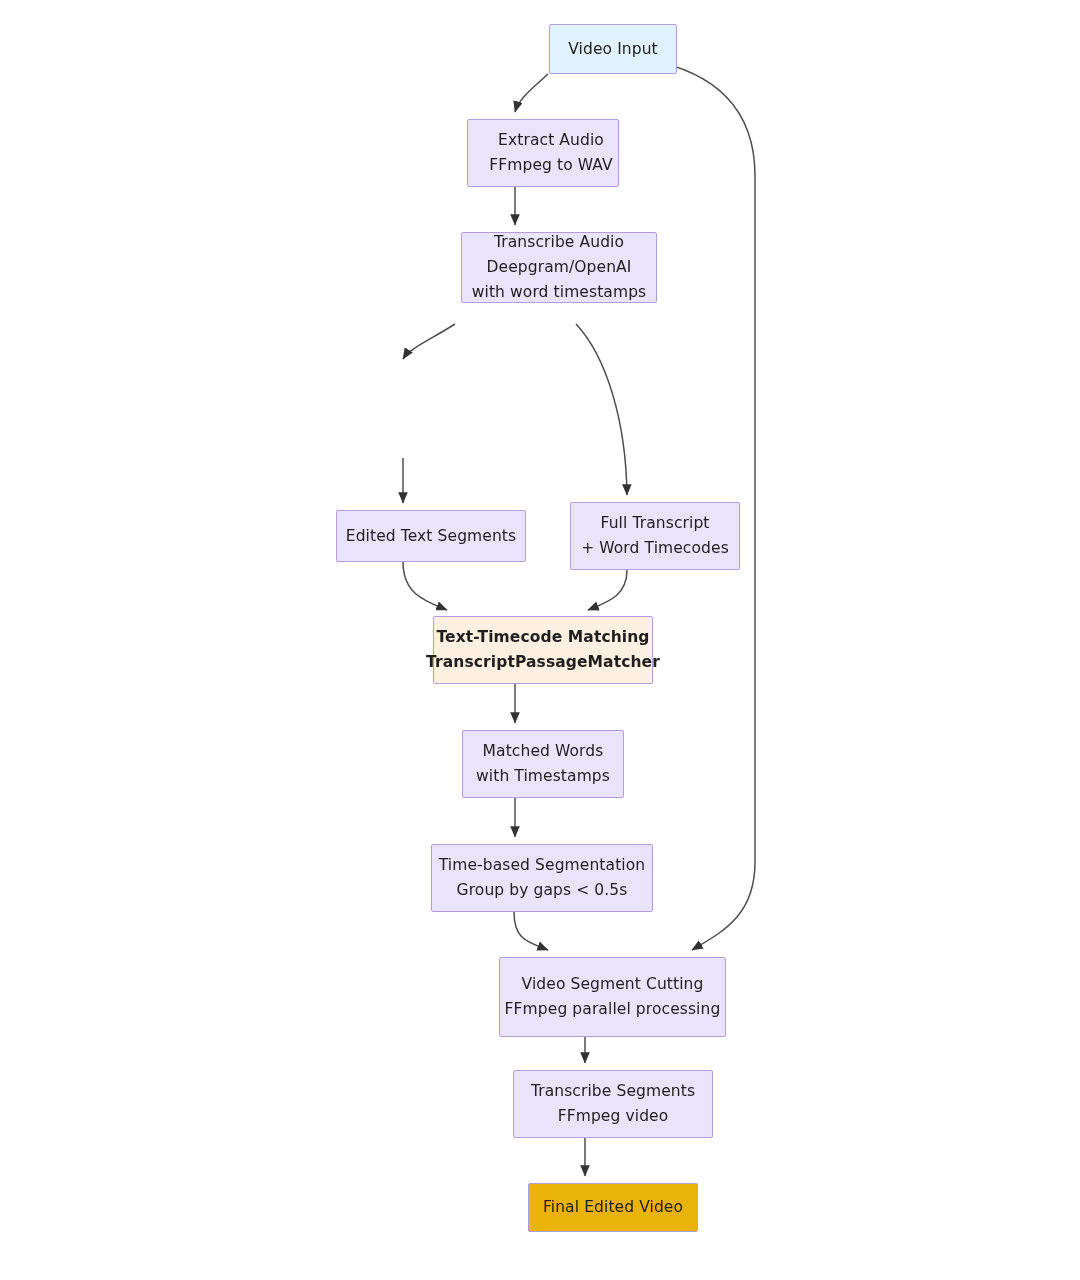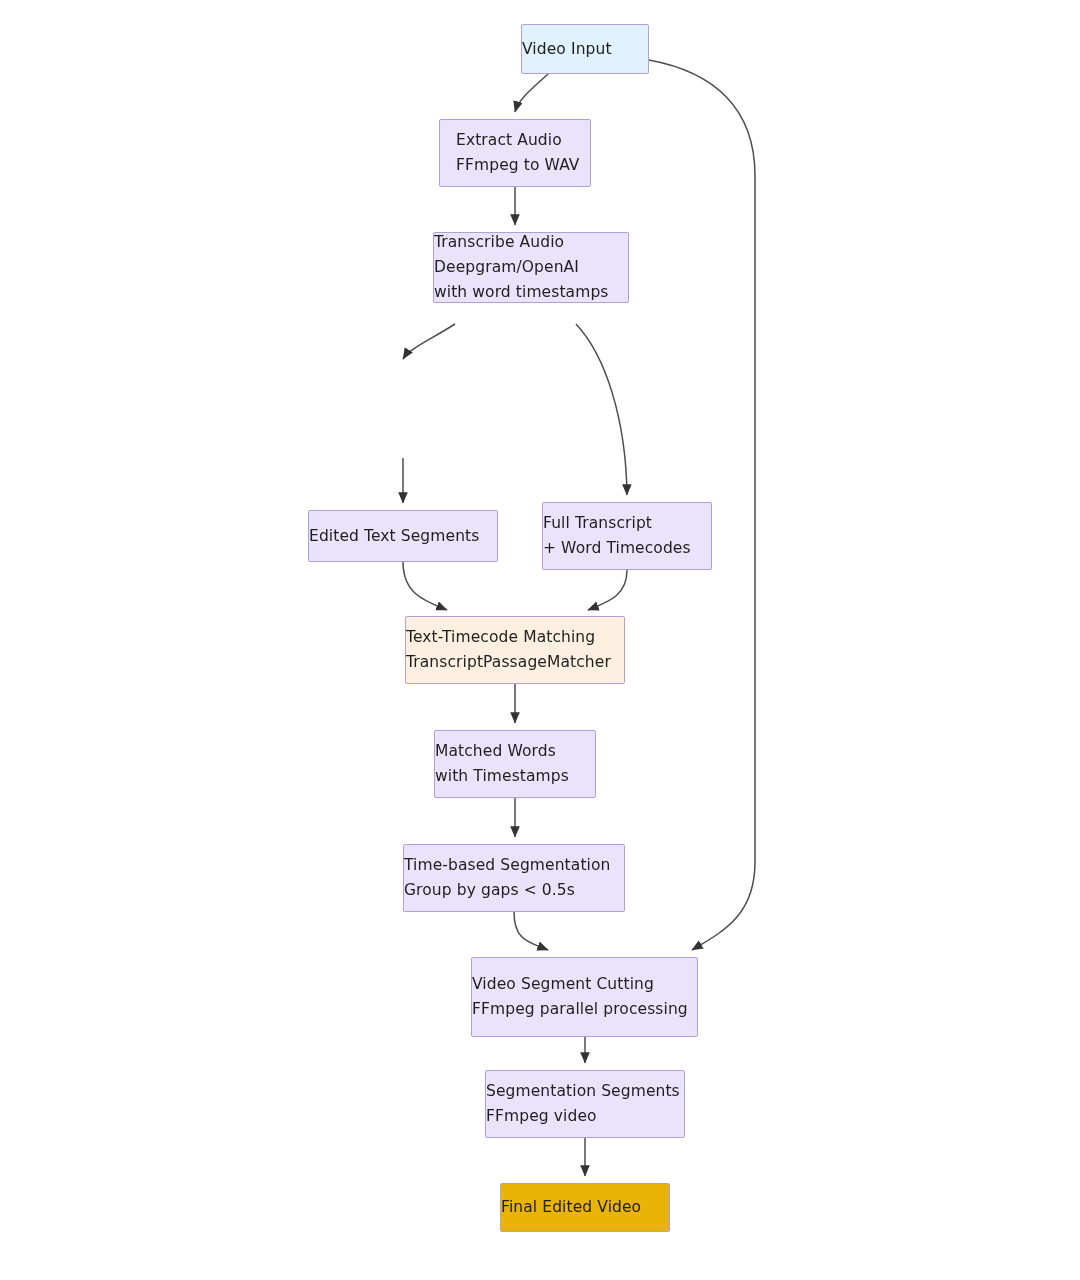--- a/index.html
+++ b/index.html
@@ -29,35 +29,36 @@
     height: 1280px;
     pointer-events: none;
   }
   .node {
     position: absolute;
     box-sizing: border-box;
     border: 1.3px solid #b39ddb;
     border-radius: 2px;
     display: flex;
     flex-direction: column;
-    align-items: flex-start;
+    align-items: center;
     justify-content: center;
     text-align: center;
     color: #1f1f1f;
     font-size: 15.5px;
     line-height: 25px;
     letter-spacing: 0.1px;
+    margin-left: 28px;
   }
   .node .line {
     display: block;
     white-space: nowrap;
   }
   .fill-lavender { background: #e9e3fb; }
   .fill-blue     { background: #e0f2fd; }
-  .fill-cream    { background: #fdf0e1; }
+  .fill-cream    { background: #fdf0e1; font-weight: bold; }
   .fill-green    { background: #eab308; }
 </style>
 </head>
 <body>
 
 <div id="flow-root">
 
   <svg class="edges" viewBox="0 0 1080 1280">
     <defs>
       <marker id="arrow" markerWidth="9" markerHeight="9" refX="7.2" refY="3.2" orient="auto" markerUnits="strokeWidth">
@@ -120,21 +121,21 @@
     <span class="line">Time-based Segmentation</span>
     <span class="line">Group by gaps &lt; 0.5s</span>
   </div>
 
   <div class="node fill-lavender" style="left:471px; top:957px; width:227px; height:80px;">
     <span class="line">Video Segment Cutting</span>
     <span class="line">FFmpeg parallel processing</span>
   </div>
 
   <div class="node fill-lavender" style="left:485px; top:1070px; width:200px; height:68px;">
-    <span class="line">Segmentation Segments</span>
+    <span class="line">Transcribe Segments</span>
     <span class="line">FFmpeg video</span>
   </div>
 
   <div class="node fill-green" style="left:500px; top:1183px; width:170px; height:49px;">
     <span class="line">Final Edited Video</span>
   </div>
 
 </div>
 
 </body></html>

